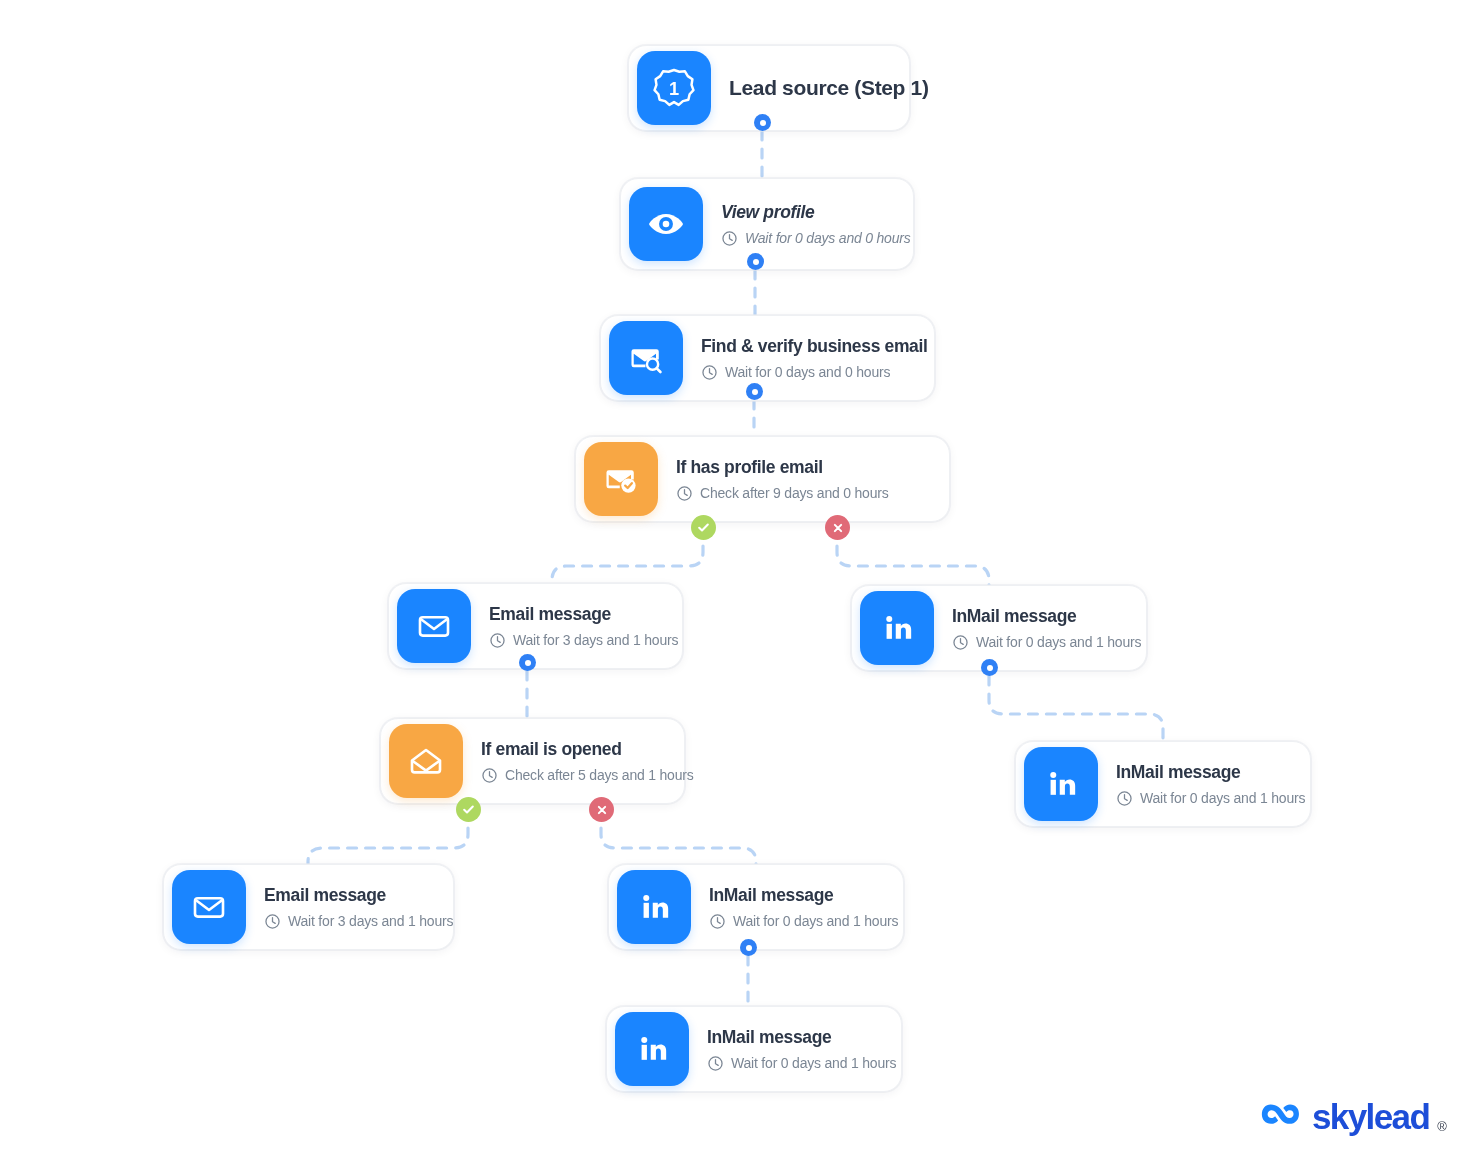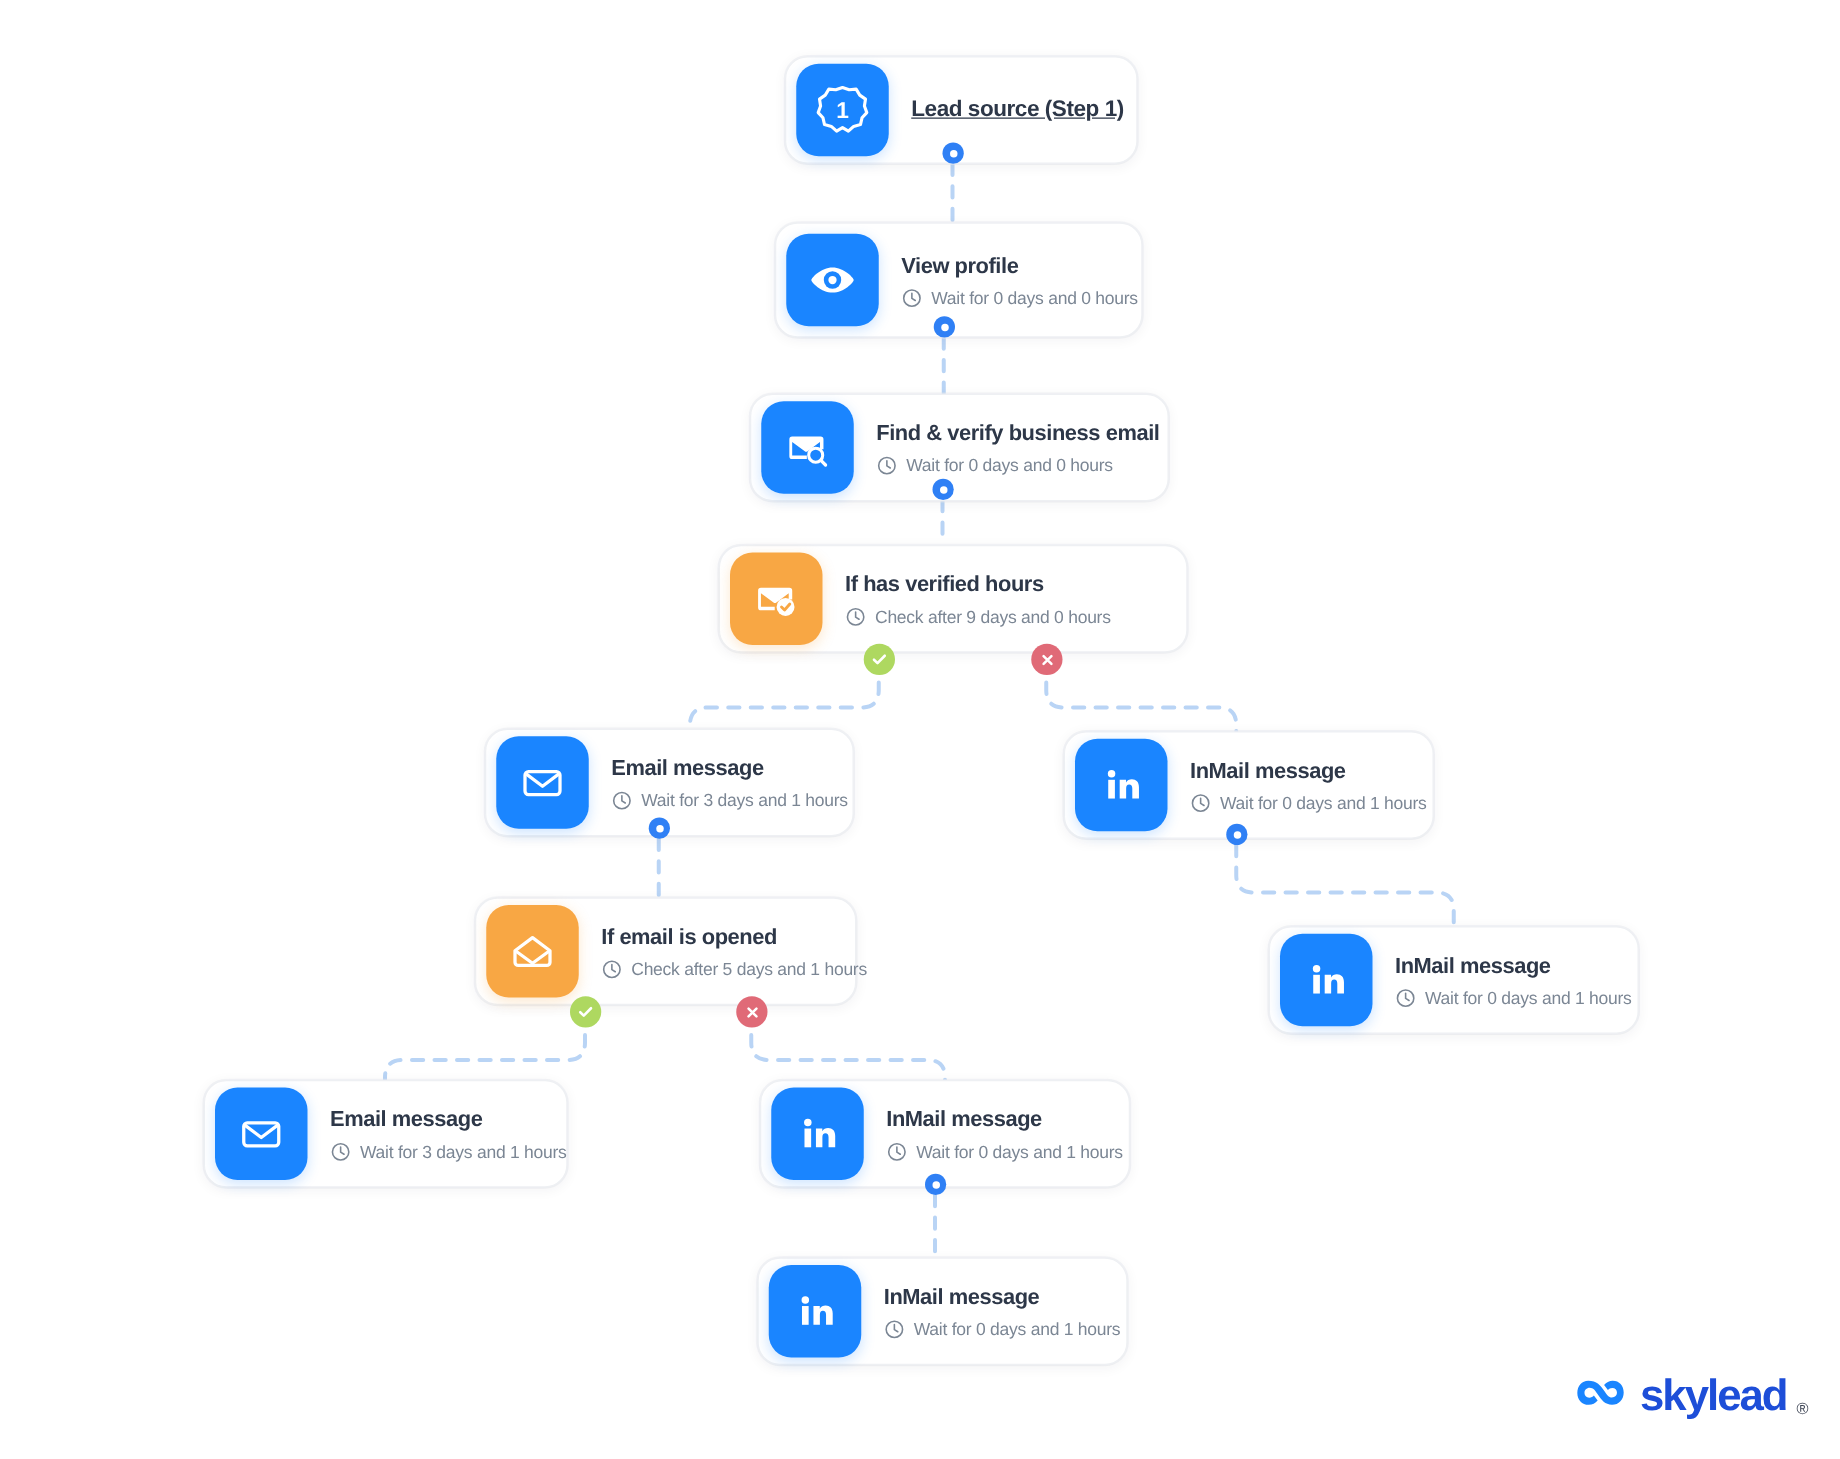--- a/index.html
+++ b/index.html
@@ -70,21 +70,21 @@
     align-items: flex-start;
     gap: 7px;
     margin-top: 7px;
     font-size: 14px;
     color: #7b8694;
     letter-spacing: -.2px;
     white-space: nowrap;
   }
   .node-sub svg { flex: 0 0 auto; display: block; }
   .node.no-sub { padding-top: 8px; padding-bottom: 8px; }
-  .node.no-sub .node-title { font-size: 18px; text-decoration: underline; }
+  .node.no-sub .node-title { font-size: 21px; }
 
   
   .dot {
     position: absolute;
     width: 17px;
     height: 17px;
     border-radius: 50%;
     background: #2f80f5;
     display: flex;
     align-items: center;
@@ -177,21 +177,21 @@
                  L19.1 41.6 L14.7 37.7 L9 36.2 L7.7 30.5 L3.7 26.2 L5.7 20.7
                  L4.8 14.9 L9.6 11.6 L12.6 6.6 L18.4 7.1 Z" fill="none" stroke="#ffffff" stroke-width="2.6" stroke-linejoin="round"></path>
         <text x="24" y="31" text-anchor="middle" font-family="Liberation Sans, sans-serif" font-size="19" font-weight="bold" fill="#ffffff">1</text>
       </svg>
     </div>
     <div class="node-body">
       <div class="node-title">Lead source (Step 1)</div>
     </div>
   </div>
 
-  <div class="node" style="left:620px; top:178px; width:294px; height:92px;">
+  <div class="node" style="left:620px; top:178px; width:294px; height:92px;font-style:italic;">
     <div class="node-icon">
       <svg width="44" height="44" viewBox="0 0 48 48">
         <path d="M24 13 C34 13 42.5 22 42.5 24 C42.5 26 34 35 24 35
                  C14 35 5.5 26 5.5 24 C5.5 22 14 13 24 13 Z" fill="#ffffff"></path>
         <circle cx="24" cy="24" r="7.6" fill="#1a85ff"></circle>
         <circle cx="24" cy="24" r="3.6" fill="#ffffff"></circle>
       </svg>
     </div>
     <div class="node-body">
       <div class="node-title">View profile</div>
@@ -231,21 +231,21 @@
     <div class="node-icon">
       <svg width="42" height="42" viewBox="0 0 48 48">
         <path d="M10 14 h26 a2.6 2.6 0 0 1 2.6 2.6 v8 h-3.2 v-5.6 l-11.3 8.4
                  a2.2 2.2 0 0 1 -2.6 0 L10 19 v12.4 h12.6 v3.2 H10
                  a2.6 2.6 0 0 1 -2.6 -2.6 V16.6 A2.6 2.6 0 0 1 10 14 Z" fill="#ffffff"></path>
         <circle cx="32.5" cy="31.5" r="8.2" fill="#ffffff"></circle>
         <path d="M28.8 31.6 L31.6 34.3 L36.4 28.8" fill="none" stroke="#f8a744" stroke-width="2.6" stroke-linecap="round" stroke-linejoin="round"></path>
       </svg>
     </div>
     <div class="node-body">
-      <div class="node-title">If has verified hours</div>
+      <div class="node-title">If has profile email</div>
       <div class="node-sub">
         <svg width="17" height="17" viewBox="0 0 20 20">
           <circle cx="10" cy="10" r="7.7" fill="none" stroke="#7b8694" stroke-width="1.5"></circle>
           <path d="M10 5.4 L10 10.2 L13.2 12.2" fill="none" stroke="#7b8694" stroke-width="1.5" stroke-linecap="round"></path>
         </svg>
         <span>Check after 9 days and 0 hours</span>
       </div>
     </div>
   </div>
 

